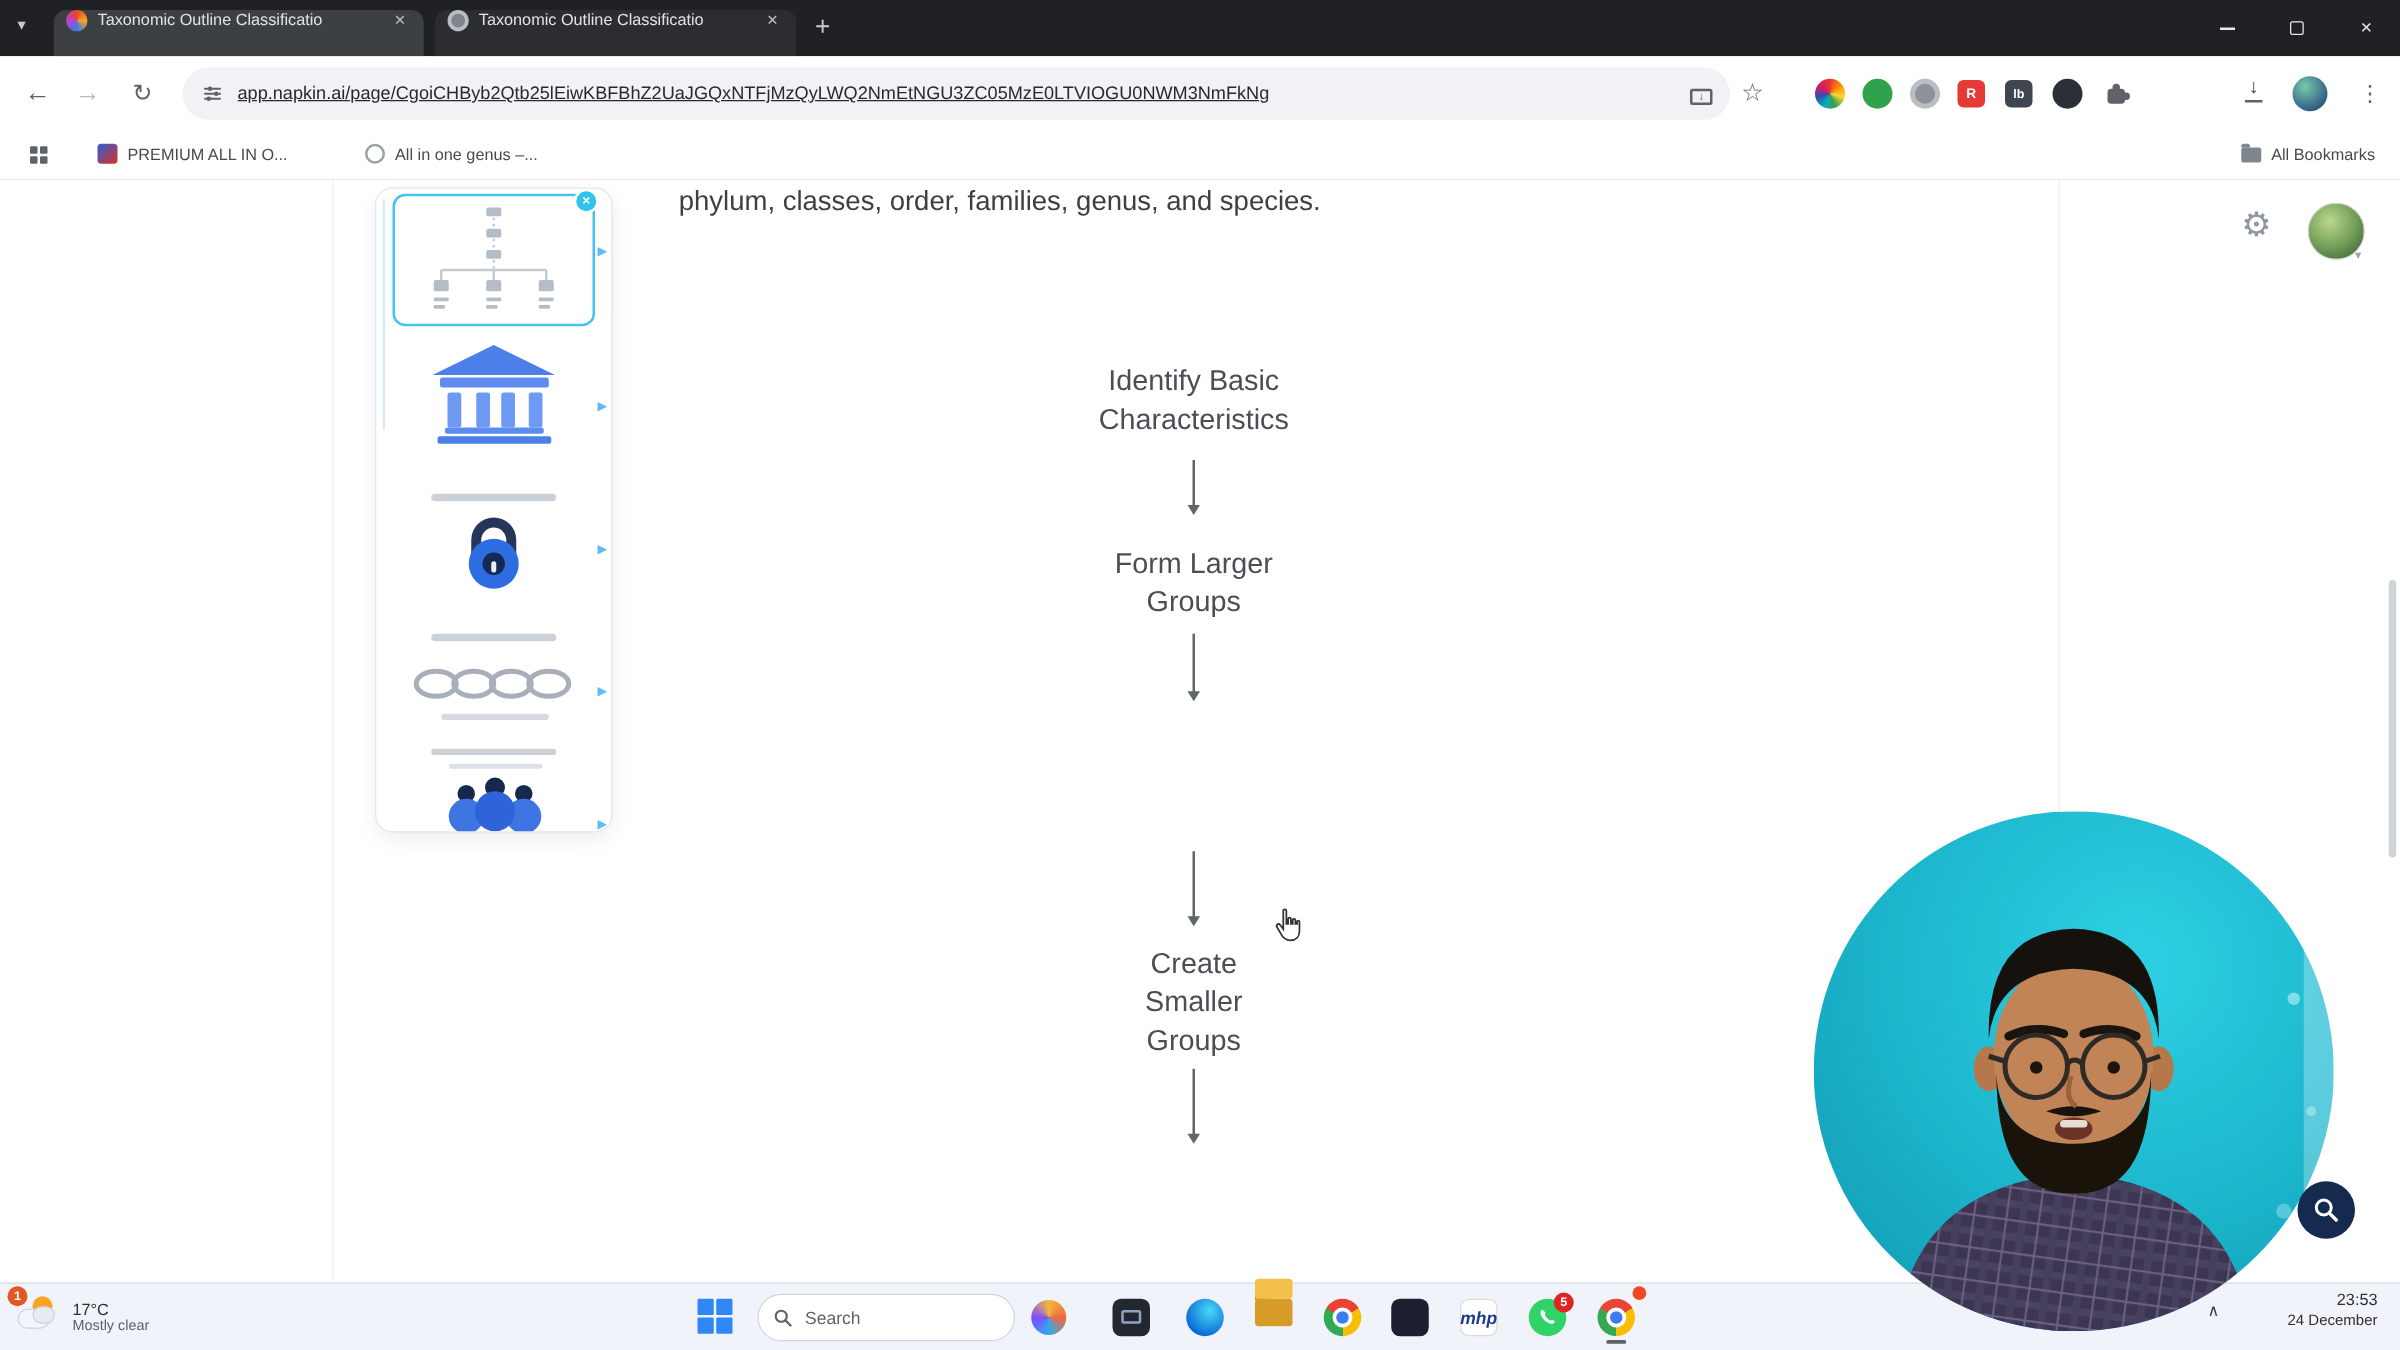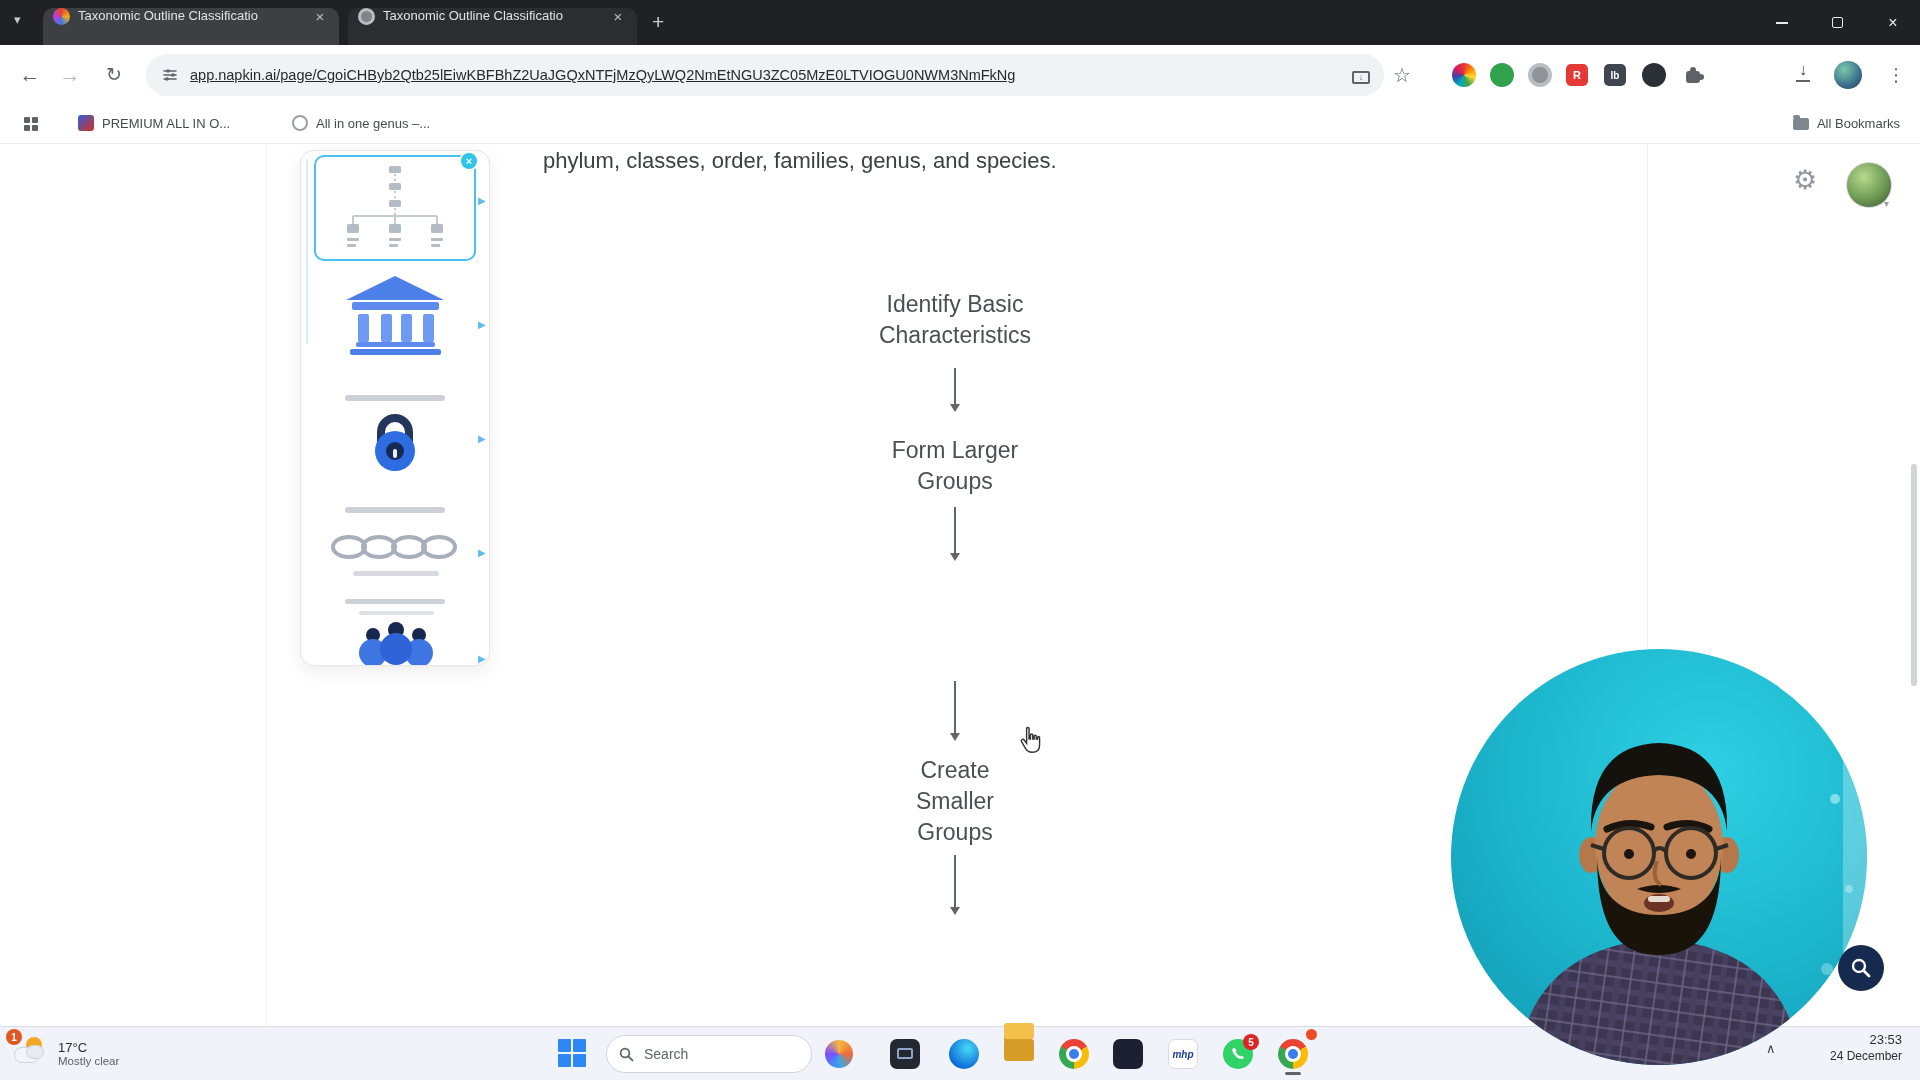--- a/index.html
+++ b/index.html
@@ -408,21 +408,21 @@
   </div>
 
   <div class="tbicon roundic" style="left:1059px;background:conic-gradient(from -60deg,#ea4335 0 33.3%,#fbbc05 0 66.6%,#34a853 0 100%);position:absolute;">
     <span class="chrome-ring"></span>
       <span class="chrome-core"></span>
   </div>
 
   <div class="tbicon" style="left:1113px;background:#1d2030;border-radius:7px;"></div>
 
   <div class="tbicon" style="left:1168px;background:#fff;border:1px solid #d8dbe0;border-radius:7px;display:flex;align-items:center;justify-content:center;">
-    <span style="font-size:10px;font-weight:bold;font-style:italic;color:#1a3c8f;">mhp</span>
+    <span style="font-size:14px;font-weight:bold;font-style:italic;color:#1a3c8f;">mhp</span>
   </div>
 
   <div class="tbicon roundic" style="left:1223px;background:#2fd366;display:flex;align-items:center;justify-content:center;">
     <svg width="16" height="16" viewBox="0 0 16 16">
       <path d="M3.4 1.8 C2.1 3 1.9 5 3.5 7.6 C5.1 10.2 7.7 12.4 10.5 13 C12.1 13.3 13.5 12.6 14 11.4 L11.9 9.8 C11.3 10.4 10.5 10.5 9.7 10.1 C8.3 9.4 6.9 8 6.2 6.6 C5.8 5.8 5.9 5 6.5 4.4 L4.9 2.3 Z" fill="#fff"></path>
     </svg>
     <span class="badge" style="left:20px;top:-5px;width:16px;height:16px;background:#e02424;font-size:10px;">5</span>
   </div>
 
   <div class="tbicon roundic" style="left:1278px;background:conic-gradient(from -60deg,#ea4335 0 33.3%,#fbbc05 0 66.6%,#34a853 0 100%);position:absolute;">

